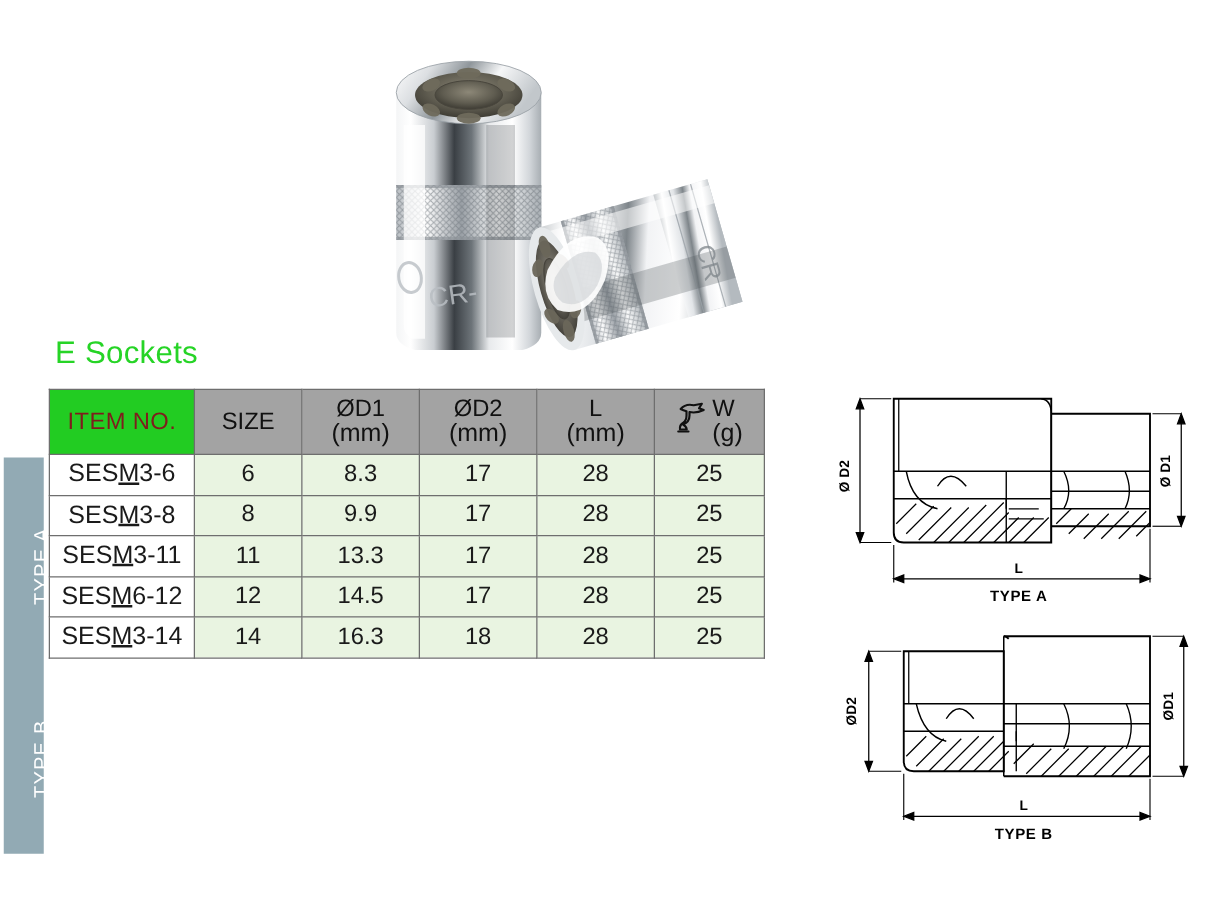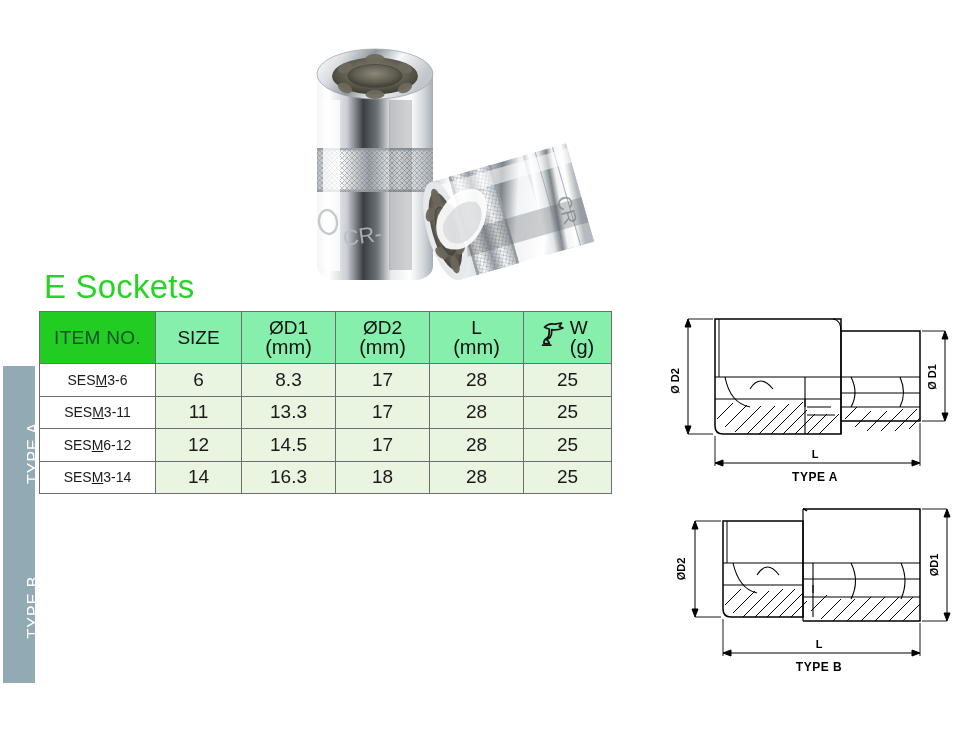--- a/index.html
+++ b/index.html
@@ -23,21 +23,21 @@
     top: 8px;
     width: 330px;
     height: 278px;
   }
 
   
   #section-title {
     position: absolute;
     left: 44px;
     top: 268px;
-    font-size: 33px;
+    font-size: 25px;
     color: #26d426;
     letter-spacing: 0.2px;
     white-space: nowrap;
   }
 
   
   #type-bar {
     position: absolute;
     left: 3px;
     top: 366px;
@@ -74,27 +74,27 @@
   }
   #spec-table td, #spec-table th {
     border: 1px solid #6e6e6e;
     padding: 0;
     text-align: center;
     vertical-align: middle;
     font-weight: normal;
   }
   #spec-table thead th {
     height: 51px;
-    background: #86efac;
+    background: #a3a3a3;
     font-size: 19px;
     color: #111;
   }
   #spec-table thead th.item-head {
     background: #22cc22;
-    color: #14532d;
+    color: #7f1d1d;
     font-size: 19px;
     letter-spacing: 0.3px;
   }
   .unit {
     display: block;
     font-size: 20px;
     line-height: 1.0;
   }
   .head-main { display: block; line-height: 1.05; }
   .w-head-inner {
@@ -106,21 +106,21 @@
   .w-head-text { line-height: 1.0; text-align: left; }
   #anvil-icon { flex: 0 0 auto; }
 
   #spec-table tbody td {
     height: 31.5px;
     font-size: 19px;
     background: #e9f4e1;
   }
   #spec-table tbody td.item-cell {
     background: #ffffff;
-    font-size: 14px;
+    font-size: 20px;
   }
   .u { text-decoration: underline; }
 
   
   col.c-item { width: 116px; }
   col.c-size { width: 86px; }
   col.c-d1   { width: 94px; }
   col.c-d2   { width: 94px; }
   col.c-l    { width: 94px; }
   col.c-w    { width: 88px; }
@@ -343,20 +343,28 @@
   <tbody id="table-body">
       <tr>
         <td class="item-cell"><span>SES</span><span class="u">M</span><span>3-6</span></td>
         <td>6</td>
         <td>8.3</td>
         <td>17</td>
         <td>28</td>
         <td>25</td>
       </tr>
       <tr>
+        <td class="item-cell"><span>SES</span><span class="u">M</span><span>3-8</span></td>
+        <td>8</td>
+        <td>9.9</td>
+        <td>17</td>
+        <td>28</td>
+        <td>25</td>
+      </tr>
+      <tr>
         <td class="item-cell"><span>SES</span><span class="u">M</span><span>3-11</span></td>
         <td>11</td>
         <td>13.3</td>
         <td>17</td>
         <td>28</td>
         <td>25</td>
       </tr>
       <tr>
         <td class="item-cell"><span>SES</span><span class="u">M</span><span>6-12</span></td>
         <td>12</td>

